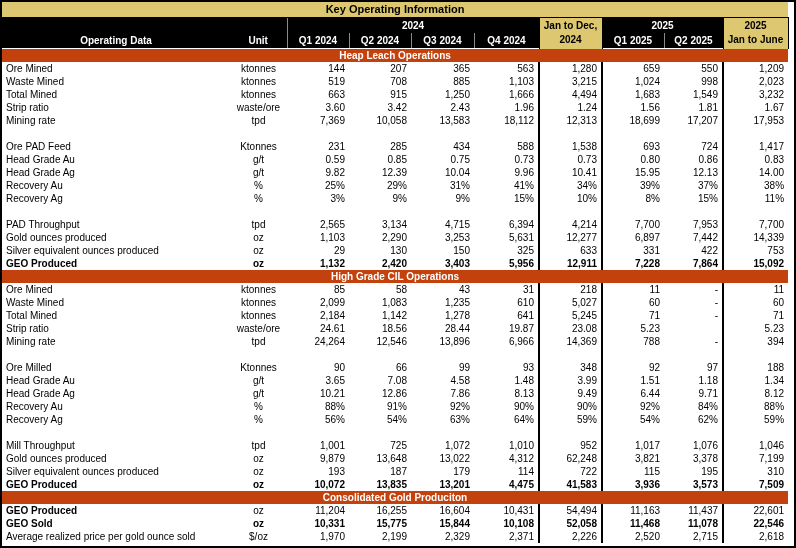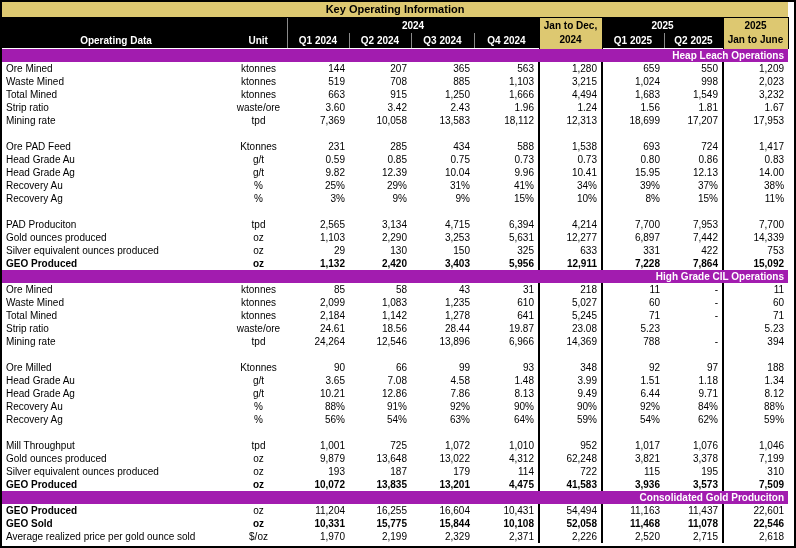--- a/index.html
+++ b/index.html
@@ -23,21 +23,21 @@
   .sep-left{border-left:1px solid #8a8a8a;}
   .underline{border-bottom:1px solid #fff;}
   .tan-cell{
     background:#ddc871 !important;color:#000 !important;
     text-align:center;font-weight:bold;vertical-align:middle;
     border-left:1px solid #000;border-right:1px solid #000;
   }
   .tan-cell div{line-height:14px;}
   .left{text-align:left;}
   
-  .section-cell{background:#a21caf;color:#fff;font-weight:bold;text-align:right;height:13px;}
+  .section-cell{background:#c2410c;color:#fff;font-weight:bold;text-align:center;height:13px;}
   
   .lbl{text-align:left;margin-left:18px;}
   .unit{text-align:center;margin-left:40px;}
   .val{text-align:right;}
   tbody td:nth-child(7),
   tbody td:nth-child(8),
   tbody td:nth-child(10){border-left:2px solid #000;}
   .bold{font-weight:bold;}
   .spacer td{height:13px;}
 </style>
@@ -228,21 +228,21 @@
           <td class="val"></td>
           <td class="val"></td>
           <td class="val"></td>
           <td class="val"></td>
           <td class="val"></td>
           <td class="val"></td>
           <td class="val"></td>
           <td class="val"></td>
         </tr>
         <tr>
-          <td class="lbl">PAD Produciton</td>
+          <td class="lbl">PAD Throughput</td>
           <td class="unit">tpd</td>
           <td class="val">2,565</td>
           <td class="val">3,134</td>
           <td class="val">4,715</td>
           <td class="val">6,394</td>
           <td class="val">4,214</td>
           <td class="val">7,700</td>
           <td class="val">7,953</td>
           <td class="val">7,700</td>
         </tr>

